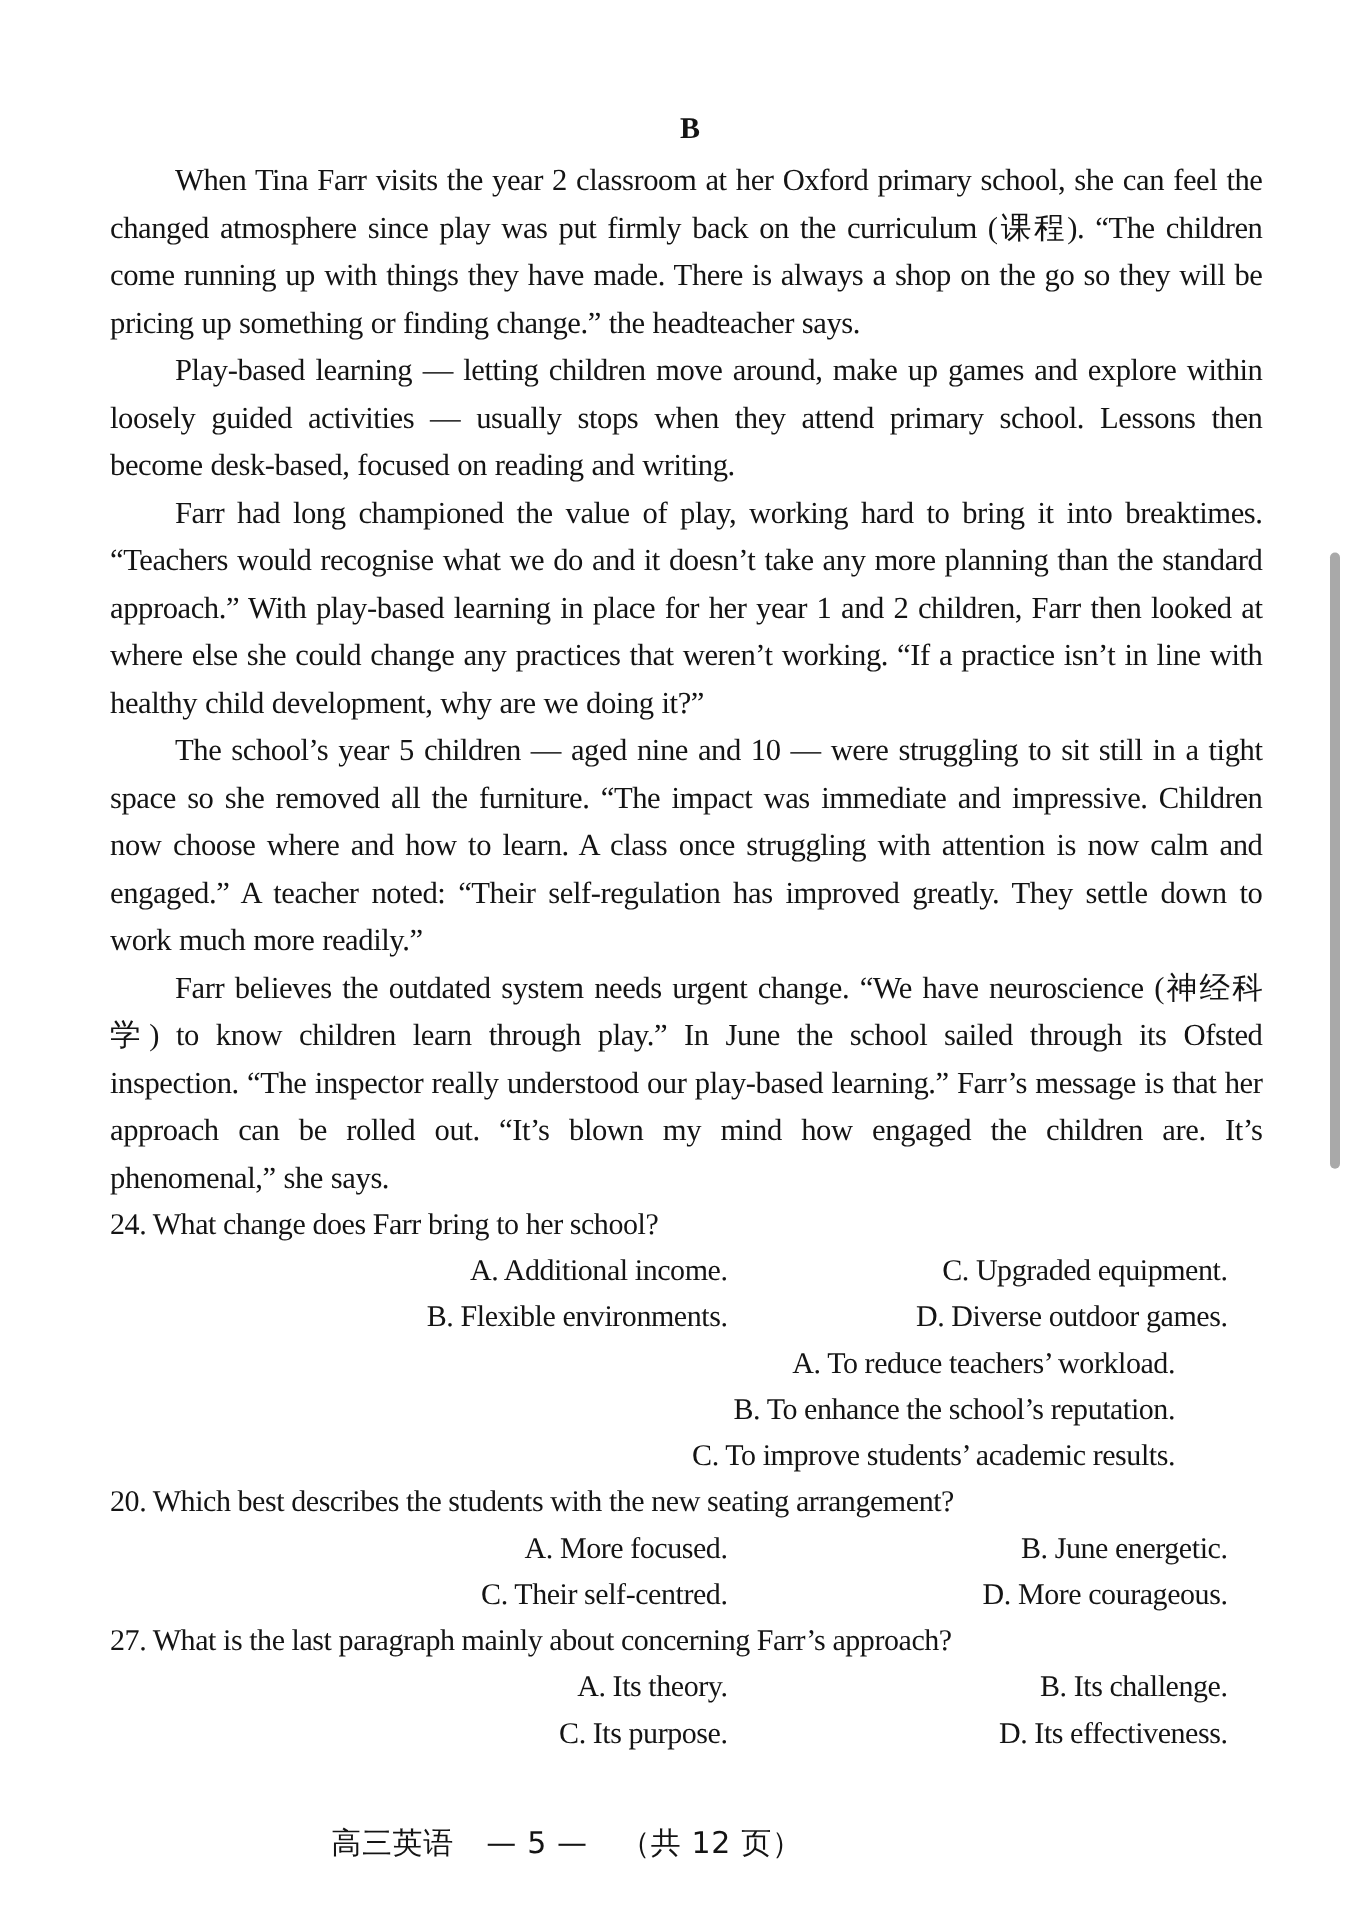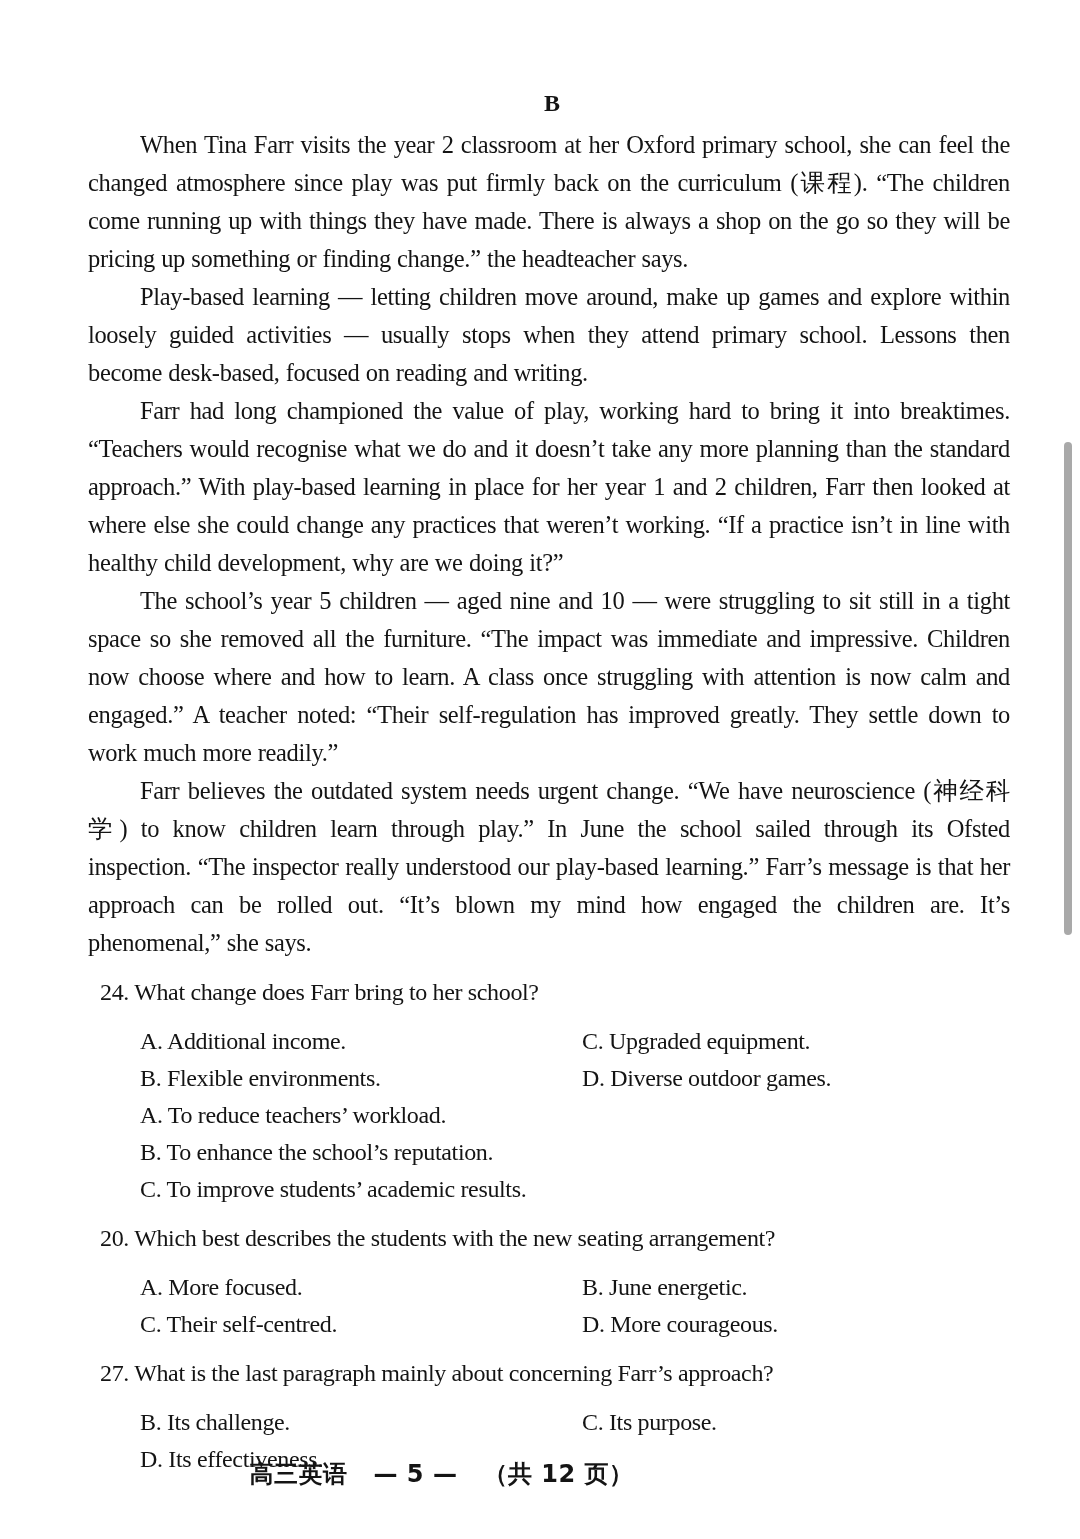--- a/index.html
+++ b/index.html
@@ -34,45 +34,46 @@
       line-height: 38px;
       text-align: justify;
       text-indent: 52px;
       margin: 0;
       letter-spacing: -0.35px;
       word-spacing: 0.5px;
     }
     .question {
       font-size: 24px;
       line-height: 37px;
-      margin: 12px;
+      margin: 0;
       letter-spacing: -0.35px;
     }
     .options {
       display: grid;
       grid-template-columns: 442px 400px;
       padding-left: 52px;
       font-size: 24px;
       line-height: 37px;
       letter-spacing: -0.35px;
     }
     .options.single {
       grid-template-columns: 800px;
     }
     .option {
       white-space: nowrap;
+      text-align: right;
     }
     .footer {
       position: absolute;
-      left: 4px;
+      left: 16px;
       width: 875px;
       top: 1458px;
       text-align: center;
       font-size: 24px;
-      font-weight: bold;
+      font-weight: normal;
       font-family: "DejaVu Sans", sans-serif;
       letter-spacing: 0.5px;
     }
     .footer .gap { display: inline-block; width: 26px; }
     .scrollbar {
       position: absolute;
       left: 1064px;
       top: 442px;
       width: 8px;
       height: 493px;
@@ -120,20 +121,21 @@
         <div class="option">A. More focused.</div>
         <div class="option">B. June energetic.</div>
         <div class="option">C. Their self-centred.</div>
         <div class="option">D. More courageous.</div>
       </div>
     </div>
 
     <div>
       <p class="question"><span>27.</span> <span>What is the last paragraph mainly about concerning Farr’s approach?</span></p>
       <div class="options">
+        <div class="option">A. Its theory.</div>
         <div class="option">B. Its challenge.</div>
         <div class="option">C. Its purpose.</div>
         <div class="option">D. Its effectiveness.</div>
       </div>
     </div>
   </div>
 </div>
 
 <div class="footer">
   <span>高三英语</span><span class="gap"></span><span>— 5 —</span><span class="gap"></span><span>（共 12 页）</span>

